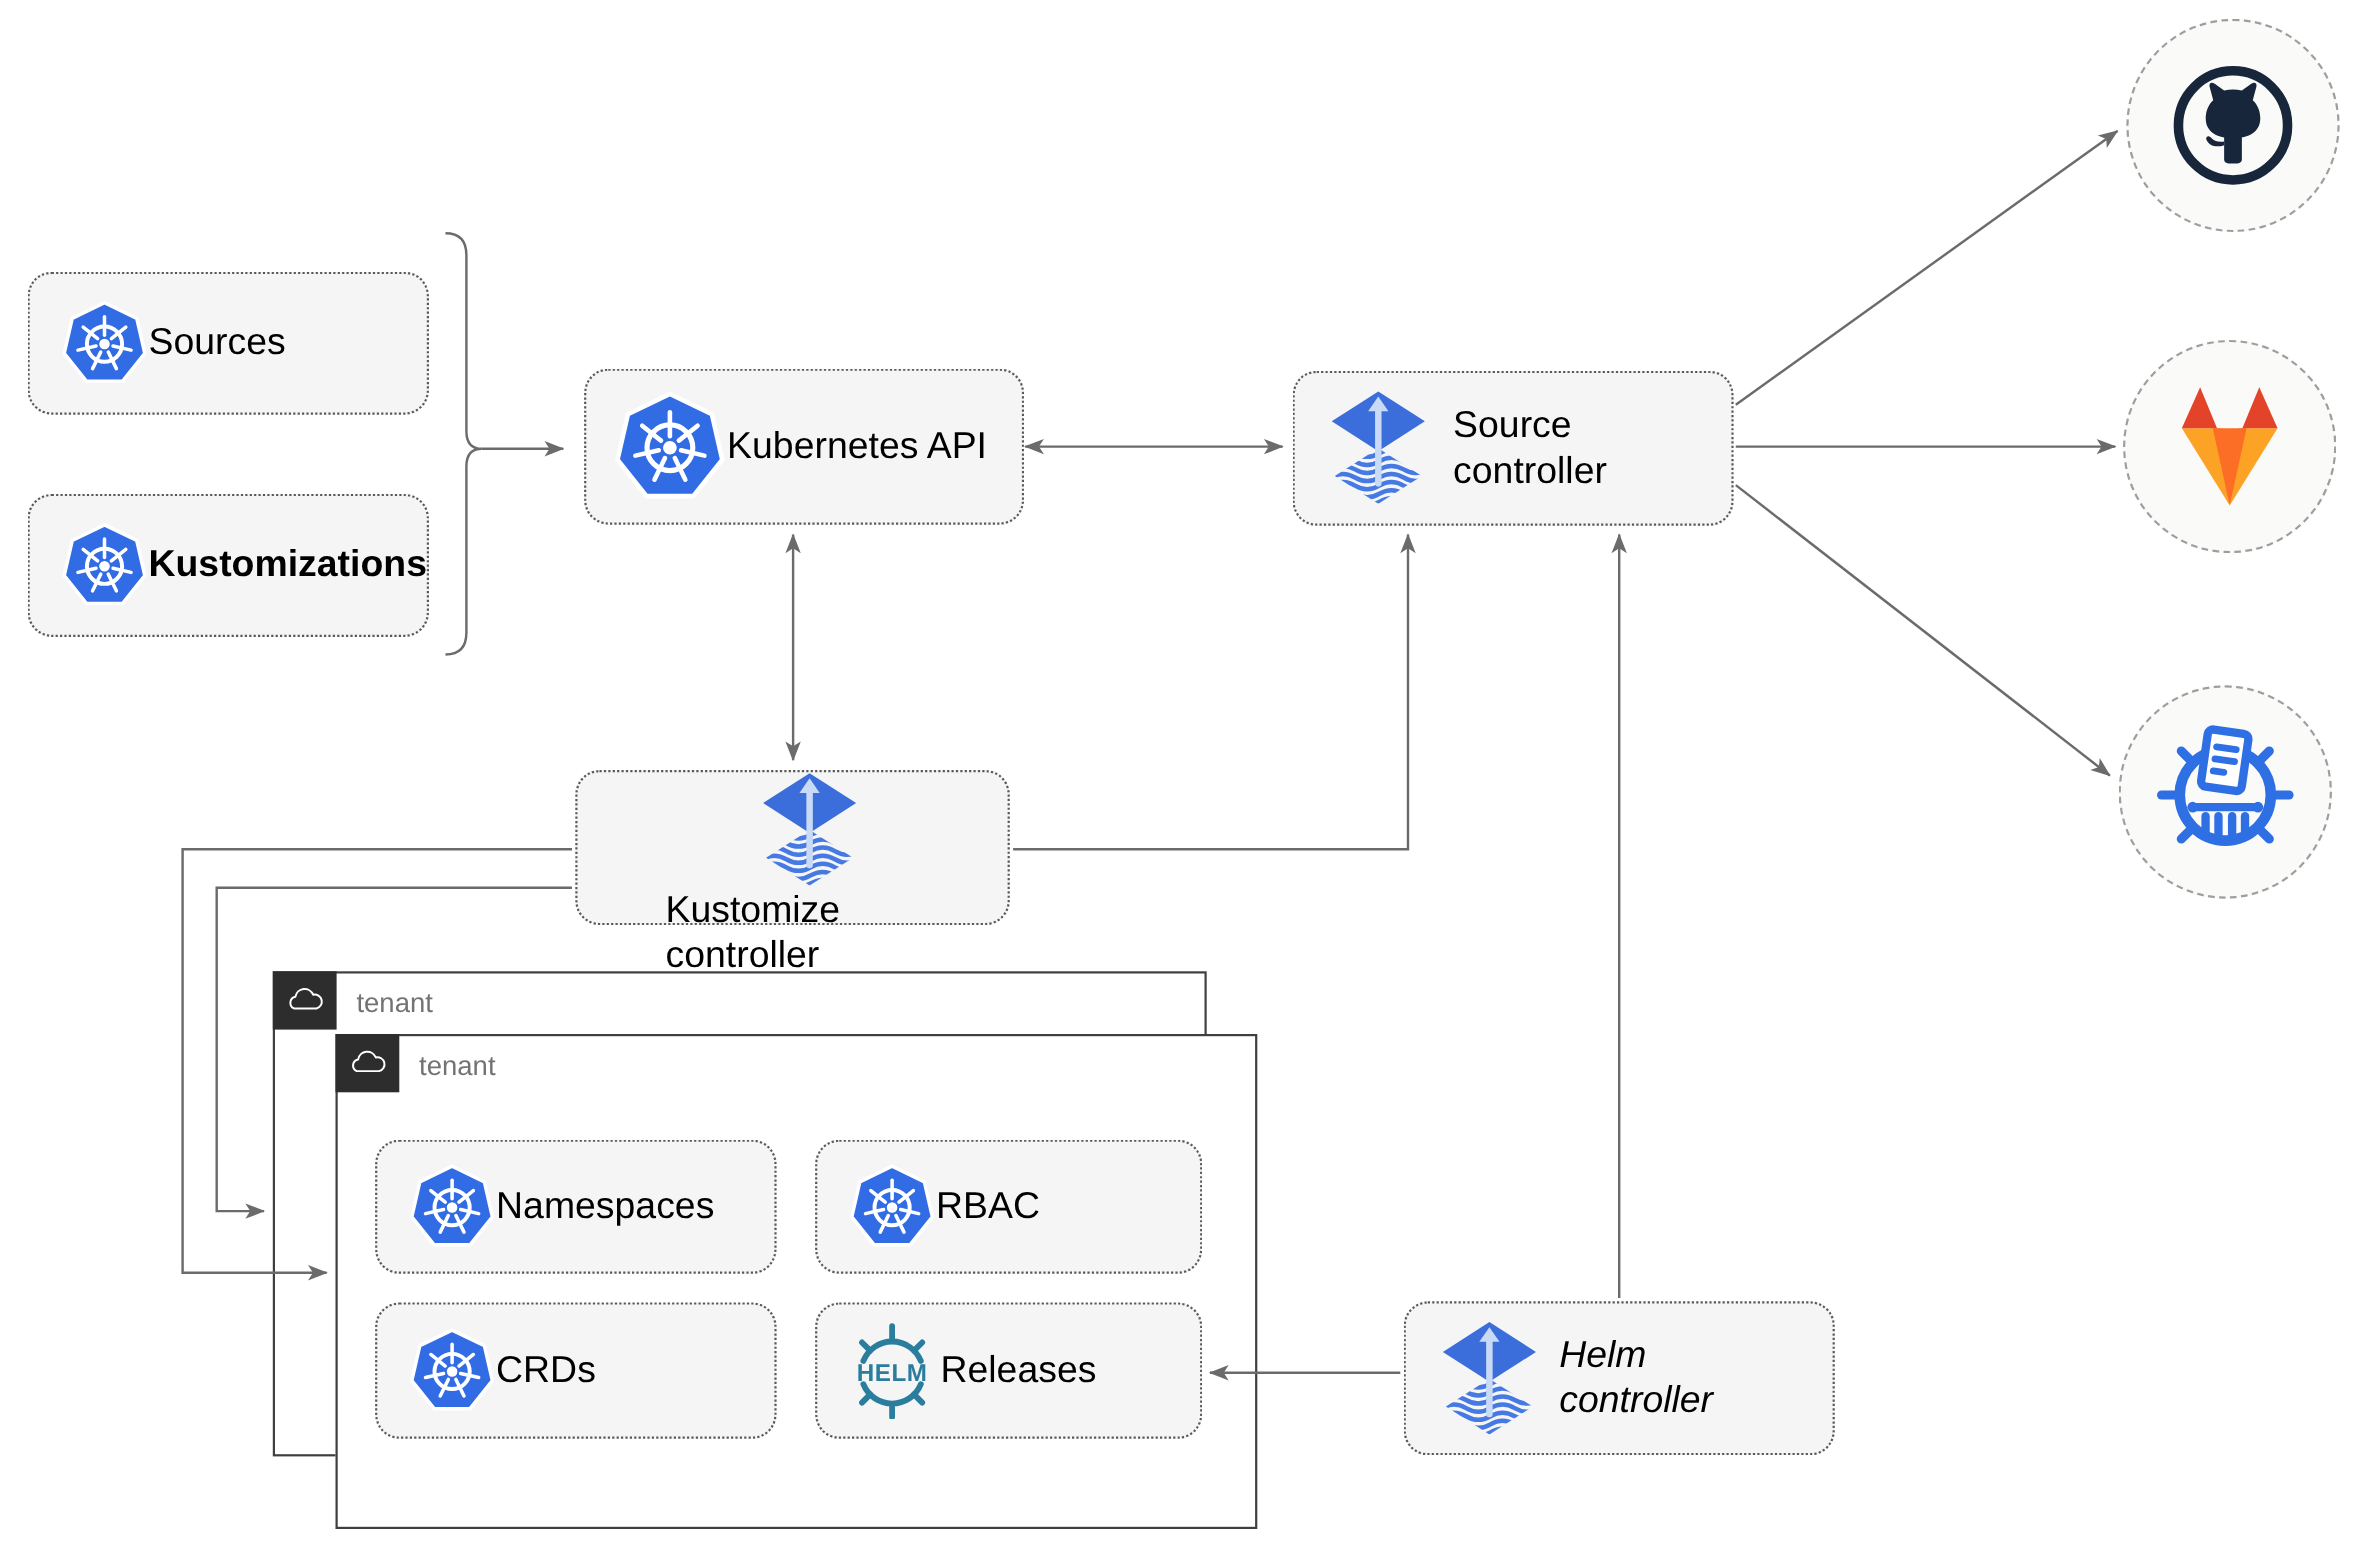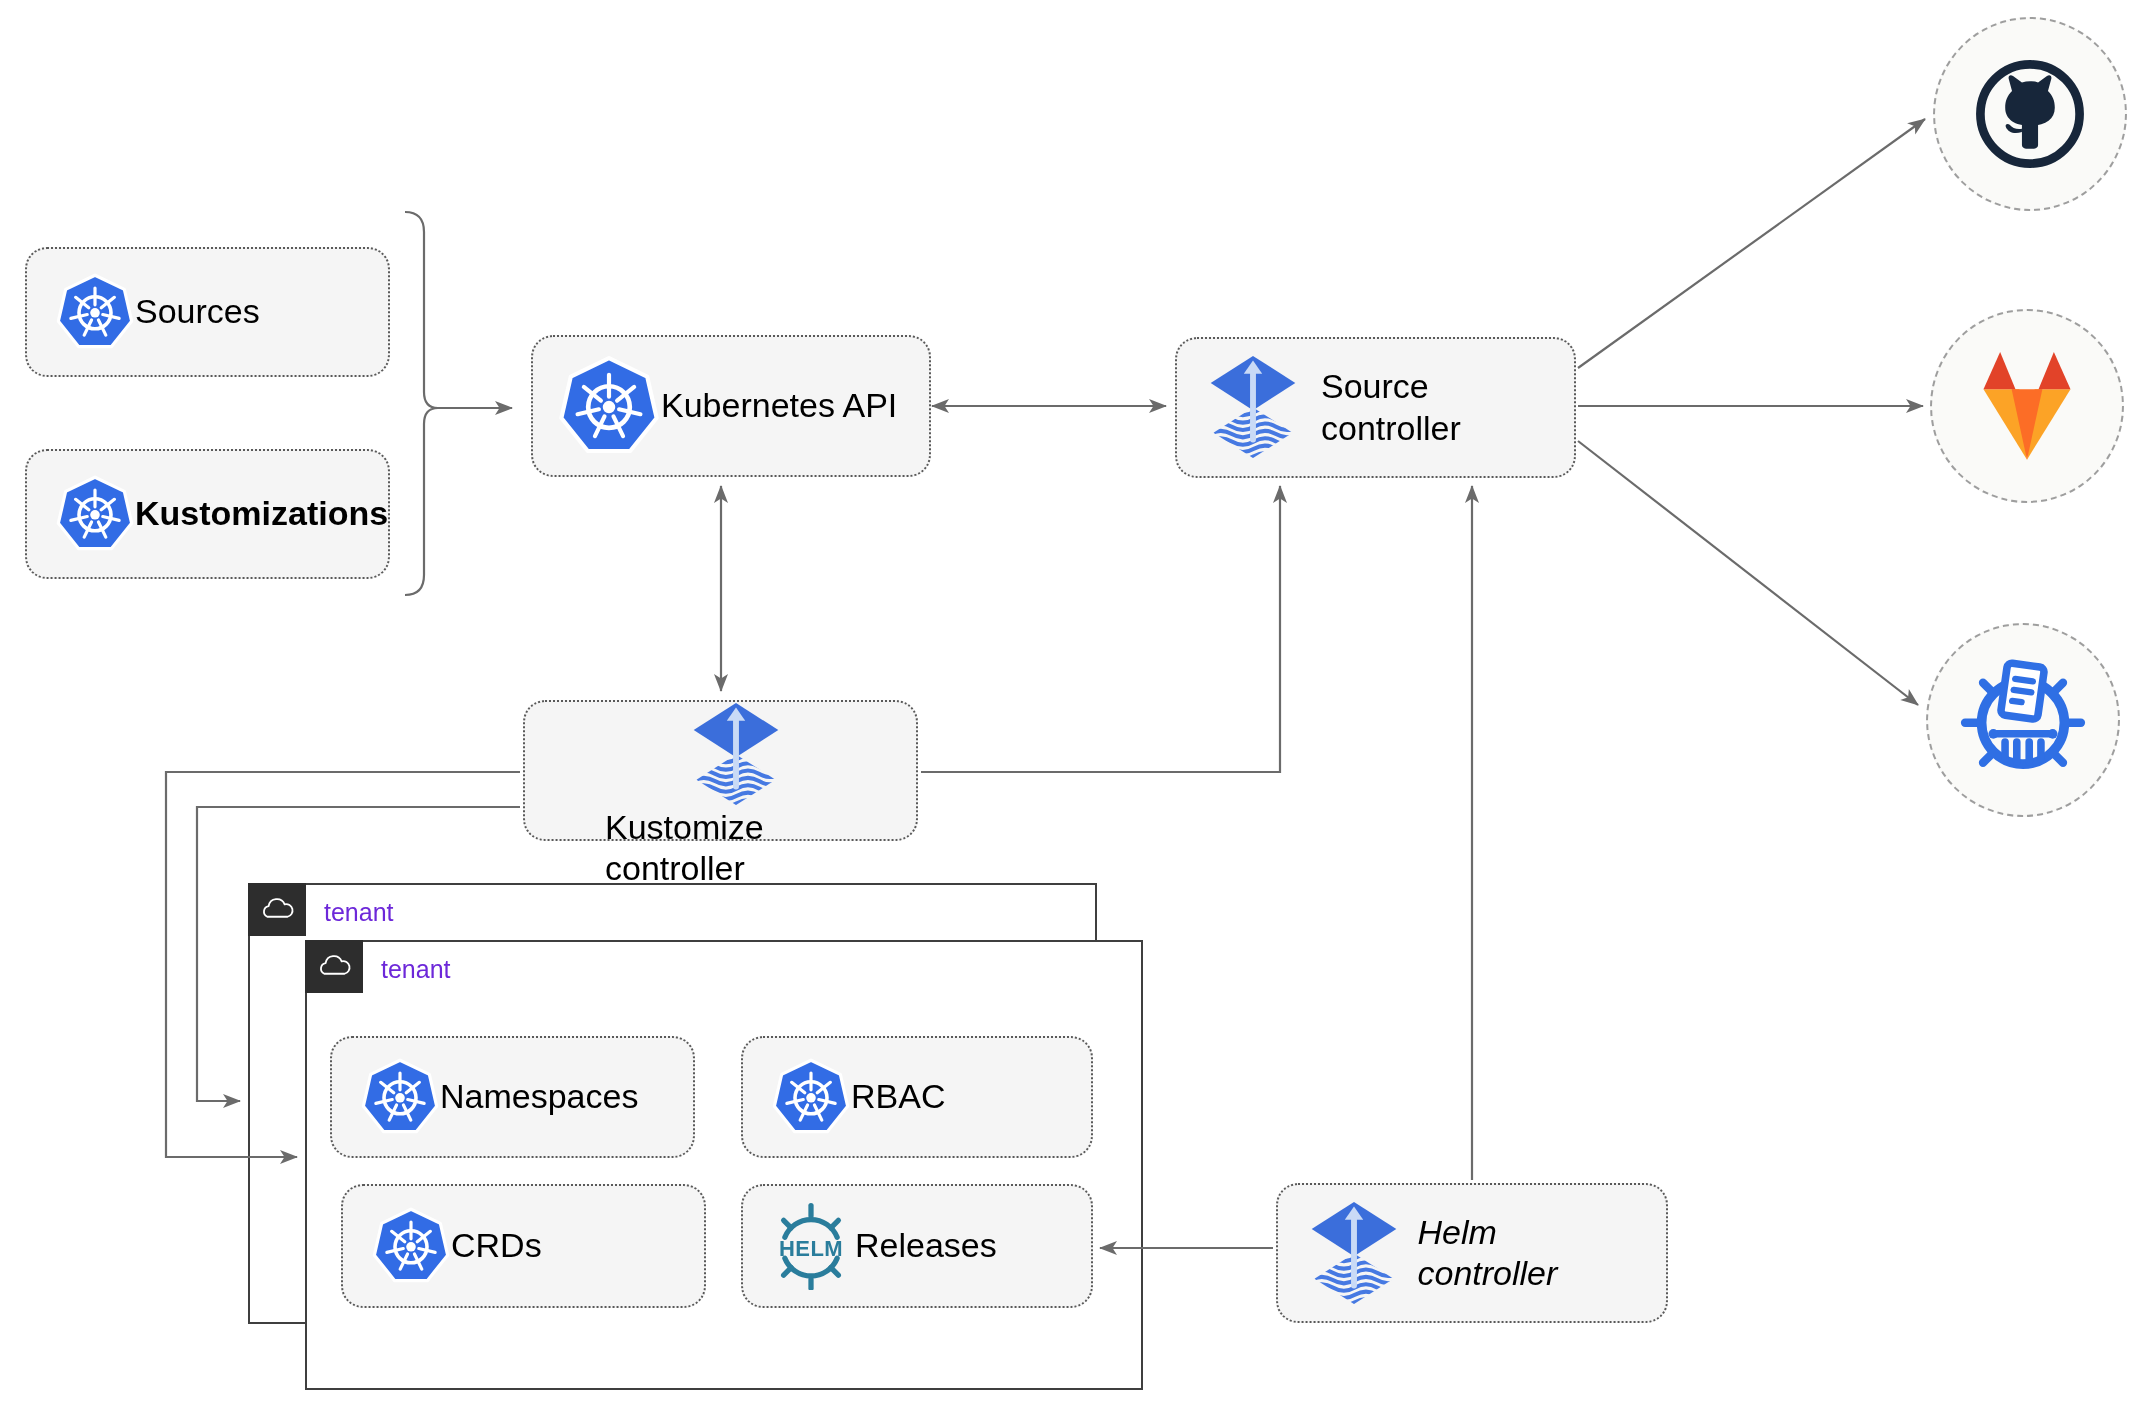--- a/index.html
+++ b/index.html
@@ -21,21 +21,21 @@
   
   .group{
     position:absolute;box-sizing:border-box;background:#fff;
     border:2px solid var(--tenant-border,#404040);
   }
   .group .hdr{
     position:absolute;top:-2px;left:-2px;width:58px;height:53px;
     background:var(--tenant-header-bg,#2d2d2d);
     display:flex;align-items:center;justify-content:center;
   }
-  .group .glbl{position:absolute;top:13px;left:74px;font-size:25px;color:#6d28d9;}
+  .group .glbl{position:absolute;top:13px;left:74px;font-size:25px;color:#737373;}
   
   .circle{
     position:absolute;width:194px;height:194px;border-radius:50%;box-sizing:border-box;
     background:var(--circle-fill,#fafaf8);
     border:2.5px dashed var(--circle-border,#9e9e9e);
     display:flex;align-items:center;justify-content:center;
   }
   #wires{position:absolute;left:0;top:0;z-index:6;pointer-events:none;}
   .node,.circle{z-index:4;}
   .group{z-index:1;}
@@ -191,21 +191,21 @@
             <path d="M3 102 q12 -7 24 0 t24 0 t24 0 t24 0"></path>
             <path d="M3 110 q12 -7 24 0 t24 0 t24 0 t24 0"></path>
           </g>
           <rect x="46.8" y="17" width="6.4" height="78" rx="3" fill="var(--flux-arrow,#c9daf6)"></rect>
           <polygon points="50,6 60,20.5 40,20.5" fill="var(--flux-arrow,#c9daf6)"></polygon>
         </svg>
       </span>
     <span class="lbl">Helm controller</span>
   </div>
 
-  <div class="node inner" style="left:330px;top:1036px;width:365px;height:122px;">
+  <div class="node inner" style="left:341px;top:1036px;width:365px;height:122px;">
     <span class="ic" style="width:80px;">
         <svg viewBox="0 0 100 100" width="100%">
           <polygon points="50,4 86.7,21.7 95.8,61.5 70.4,93.3 29.6,93.3 4.2,61.5 13.3,21.7" fill="var(--k8s-blue,#326ce5)" stroke="#fff" stroke-width="4" stroke-linejoin="round"></polygon>
           <g stroke="#fff" stroke-width="4" stroke-linecap="round">
             <line x1="50" y1="41" x2="50" y2="20"></line>
             <line x1="57.8" y1="44.8" x2="74.2" y2="31.7"></line>
             <line x1="59.7" y1="53.2" x2="80.2" y2="57.9"></line>
             <line x1="54.3" y1="60" x2="63.5" y2="78.9"></line>
             <line x1="45.7" y1="60" x2="36.5" y2="78.9"></line>
             <line x1="40.3" y1="53.2" x2="19.8" y2="57.9"></line>

